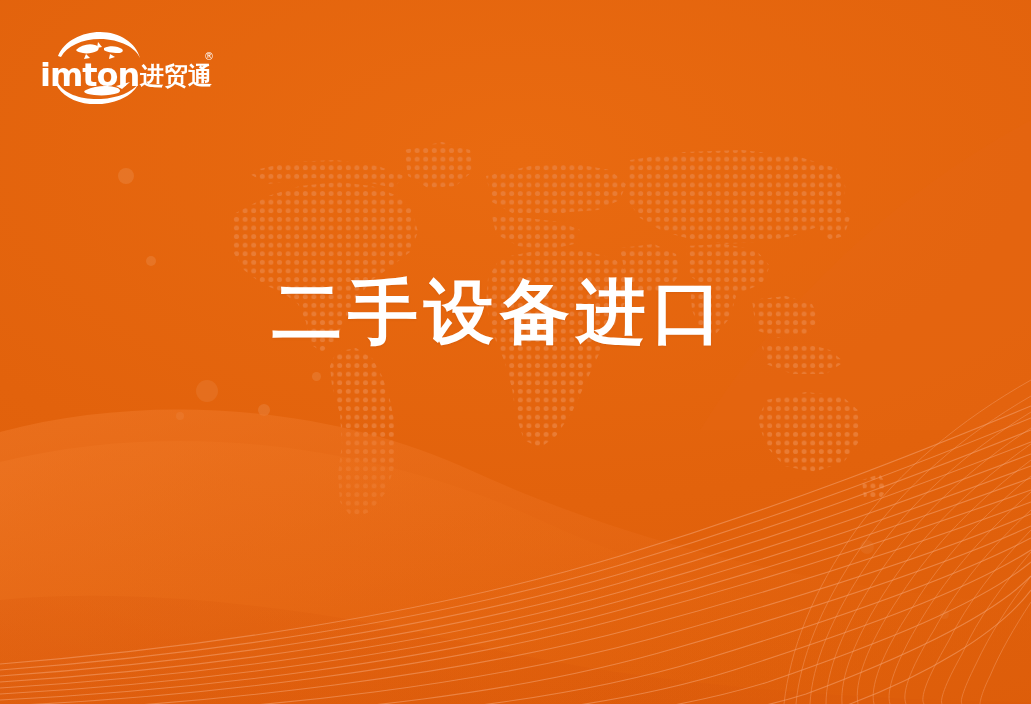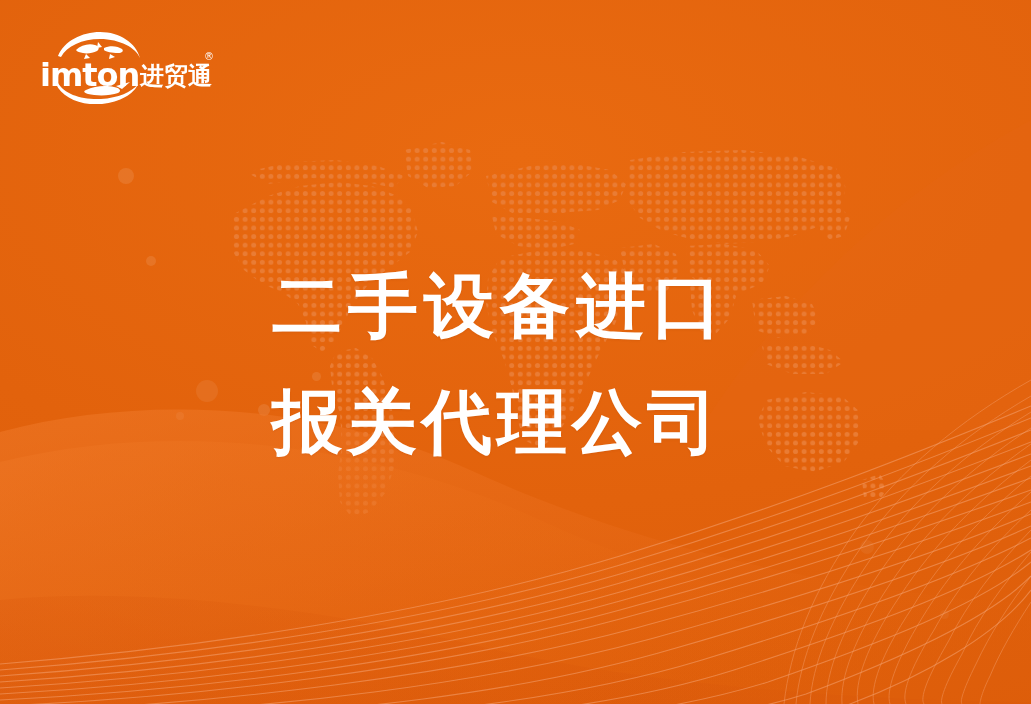--- a/index.html
+++ b/index.html
@@ -19,21 +19,21 @@
   #dotmap{opacity:.97;}
   #waves{}
   #linework{}
 
   
   #logo{position:absolute;left:40px;top:28px;width:176px;height:76px;}
   #logo svg{display:block;width:176px;height:76px;}
 
   
   #headline{
-    position:absolute;left:272px;top:248px;width:690px;
+    position:absolute;left:272px;top:254px;width:690px;
   }
   .hl-line{
     color:#ffffff;
     font-size:70px;
     line-height:116px;
     font-weight:700;
     letter-spacing:6px;
     white-space:nowrap;
     font-family:"DejaVu Sans","Liberation Sans",sans-serif;
     text-shadow:0 1px 2px rgba(140,55,0,.13);
@@ -209,16 +209,15 @@
       <text x="0" y="58" font-family="'DejaVu Sans','Liberation Sans',sans-serif" font-size="32" font-weight="700" letter-spacing="-1" fill="#ffffff">imton</text>
 
       <text x="100" y="56" font-family="'DejaVu Sans','Liberation Sans',sans-serif" font-size="24" font-weight="700" letter-spacing="0" fill="#ffffff">进贸通</text>
 
       <text x="164" y="32" font-family="'DejaVu Sans','Liberation Sans',sans-serif" font-size="10" fill="#ffffff">®</text>
     </svg>
   </div>
 
   <div id="headline">
     <div class="hl-line" id="hl-line-1">二手设备进口</div>
-    <div class="hl-line" id="hl-line-2">报关代理公司</div>
   </div>
 
 </div>
 
 </body></html>

